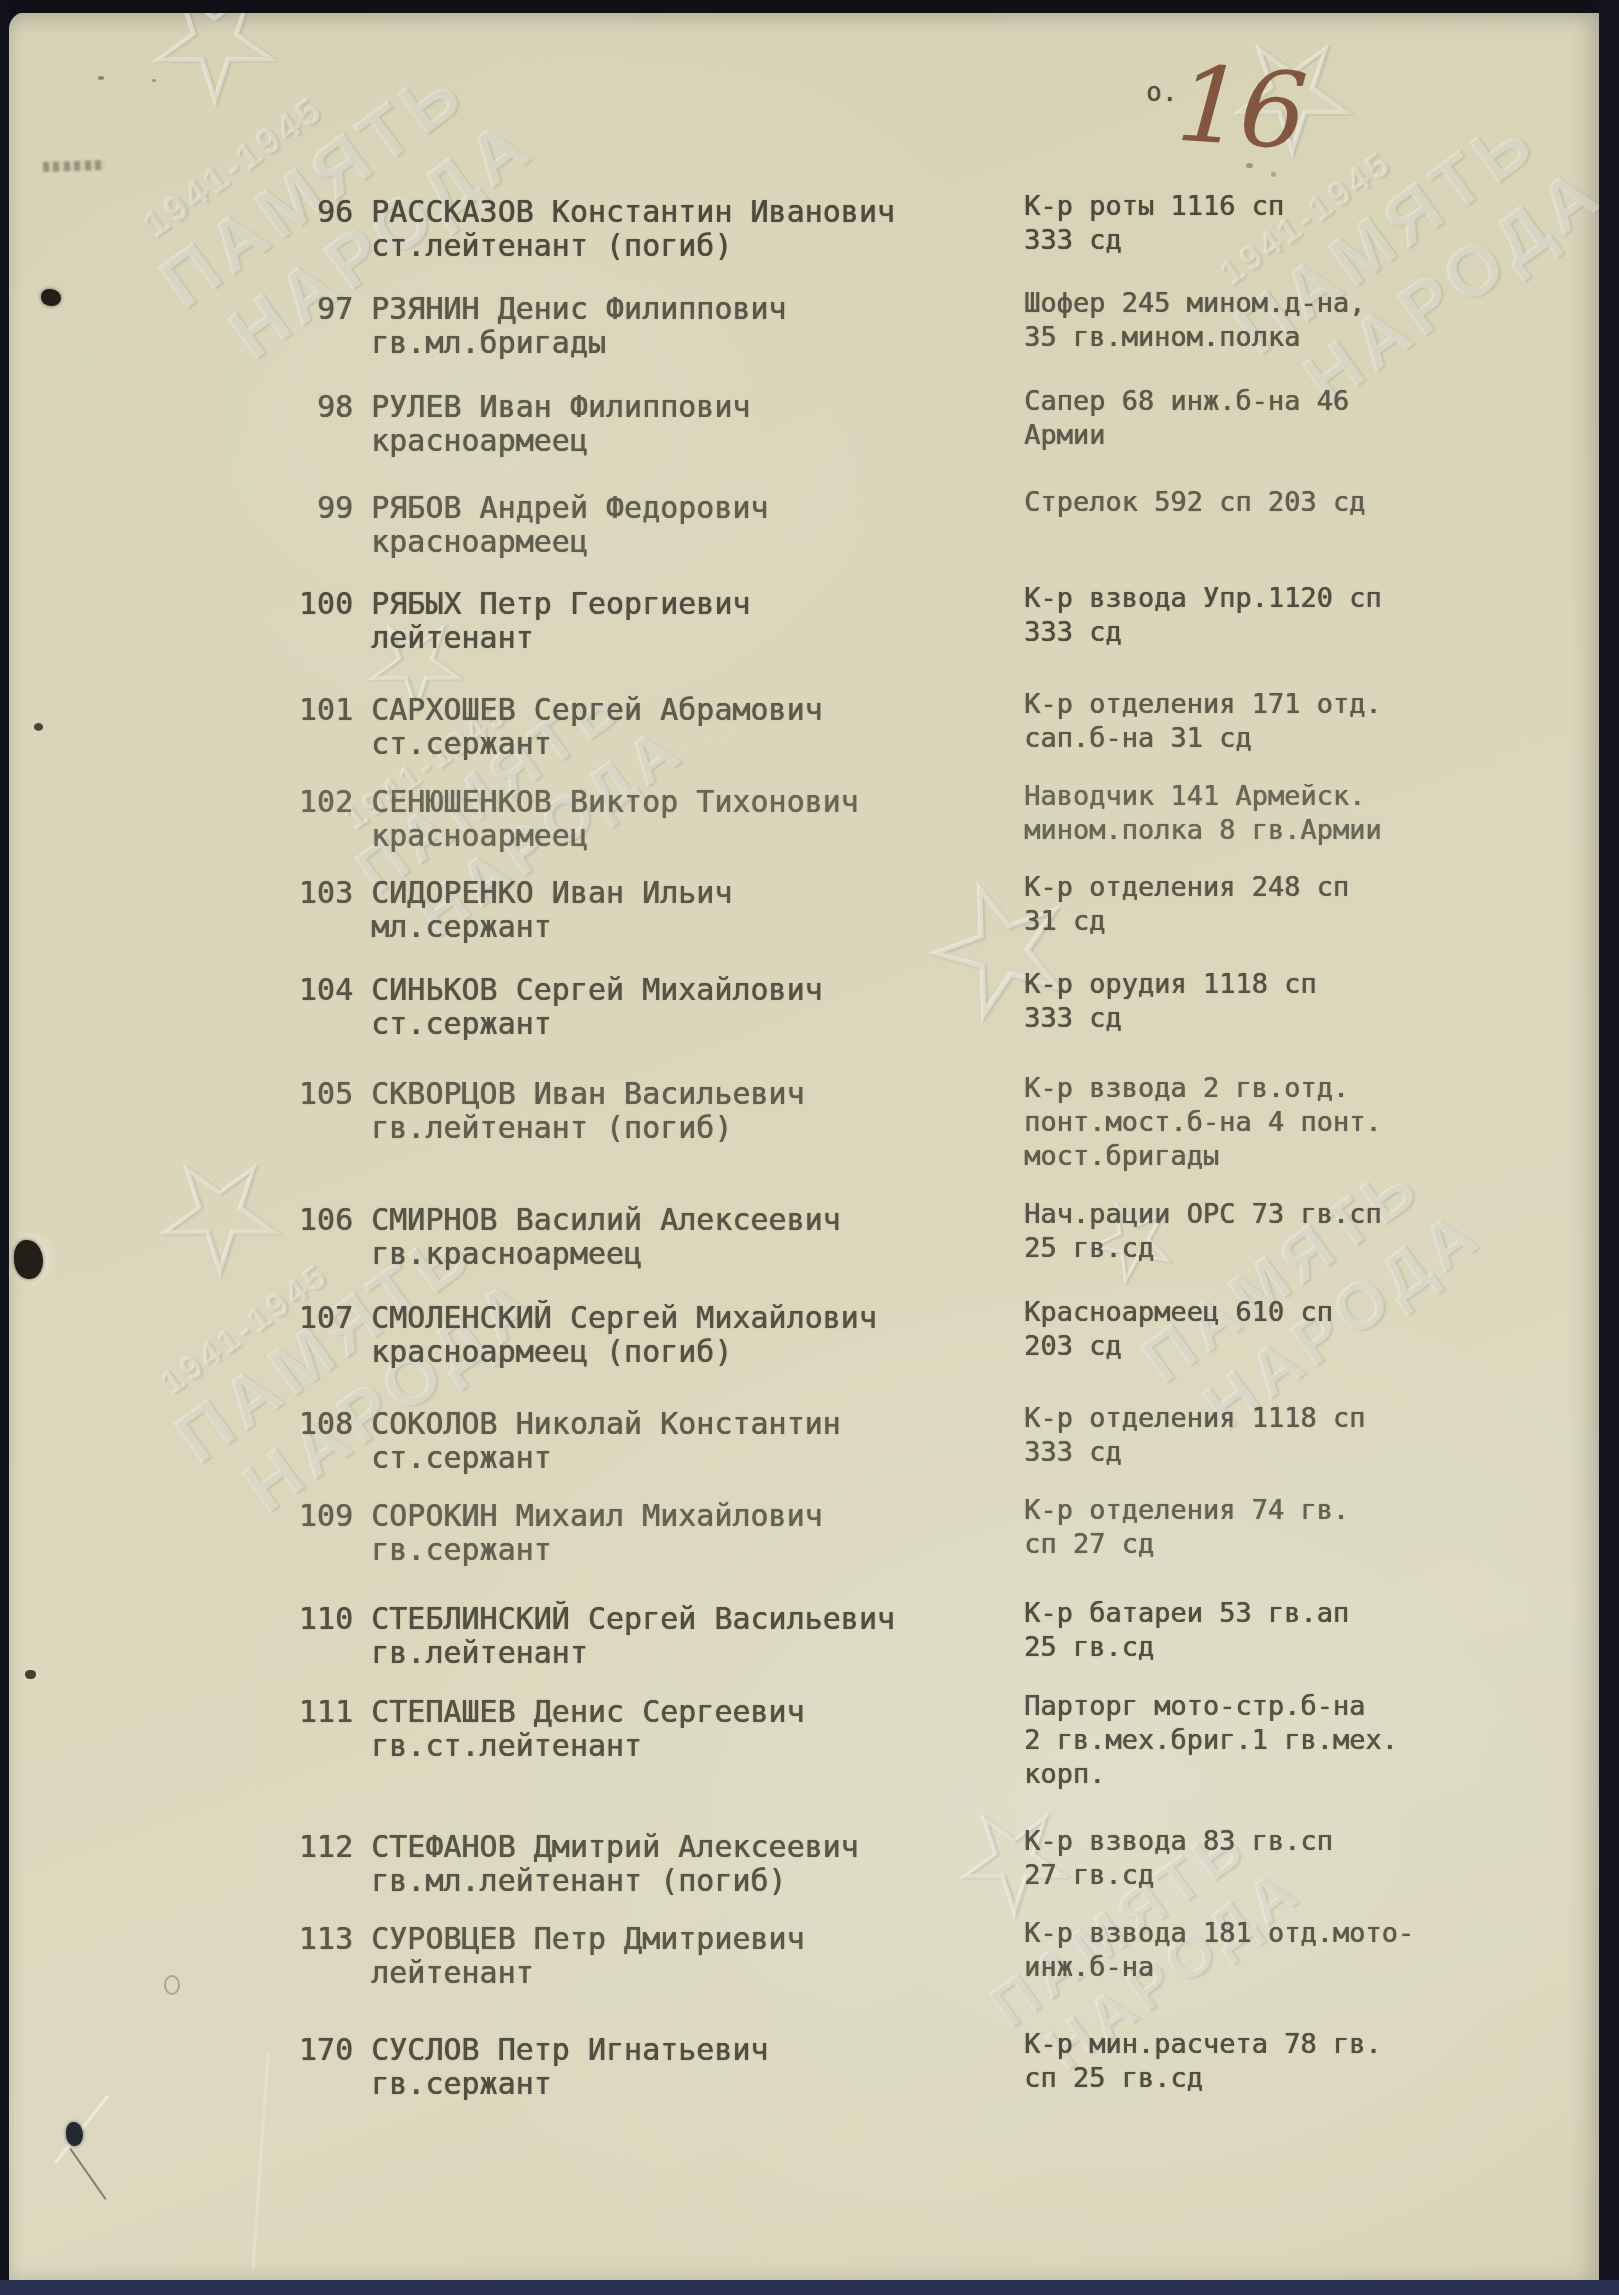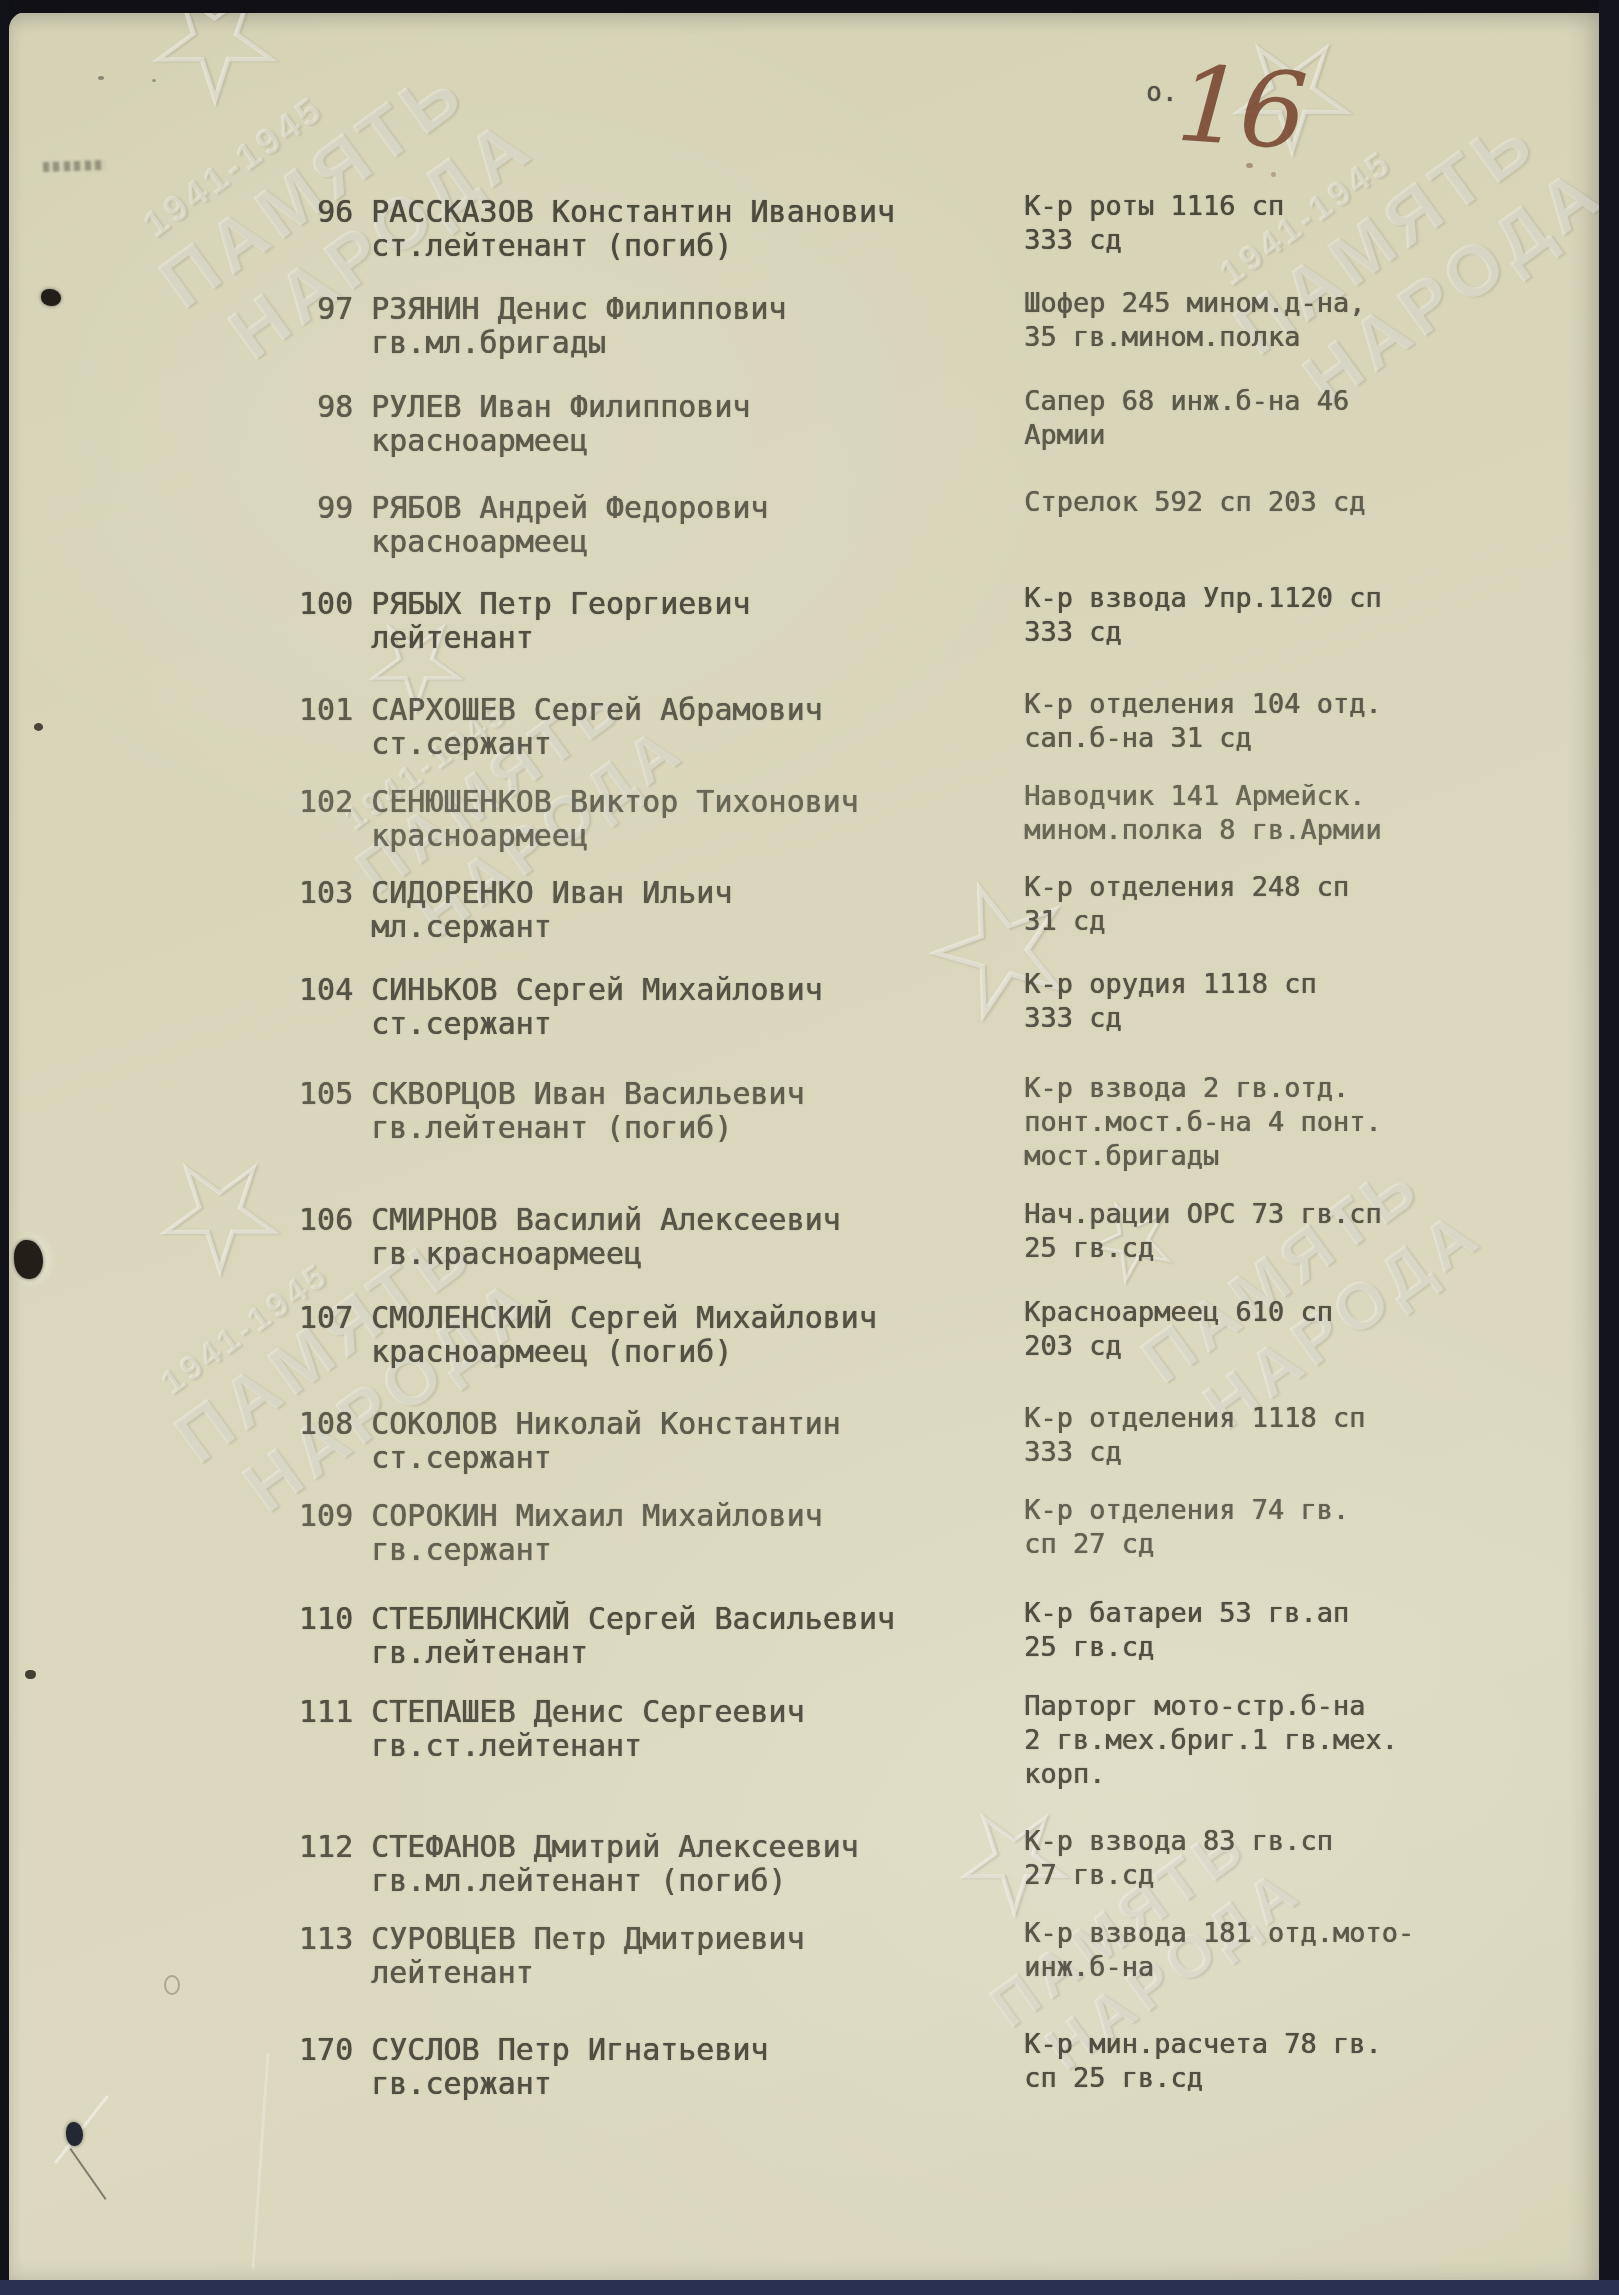--- a/index.html
+++ b/index.html
@@ -131,21 +131,21 @@
       <div class="row" style="top: 587px; opacity: 0.88;">
         <div class="num typed">100</div>
         <div class="name typed">РЯБЫХ Петр Георгиевич</div>
         <div class="rank typed">лейтенант</div>
         <div class="unit typed"><div>К-р взвода Упр.1120 сп</div><div>333 сд</div></div>
       </div>
       <div class="row" style="top: 693px; opacity: 0.8;">
         <div class="num typed">101</div>
         <div class="name typed">САРХОШЕВ Сергей Абрамович</div>
         <div class="rank typed">ст.сержант</div>
-        <div class="unit typed"><div>К-р отделения 104 отд.</div><div>сап.б-на 31 сд</div></div>
+        <div class="unit typed"><div>К-р отделения 171 отд.</div><div>сап.б-на 31 сд</div></div>
       </div>
       <div class="row" style="top: 785px; opacity: 0.72;">
         <div class="num typed">102</div>
         <div class="name typed">СЕНЮШЕНКОВ Виктор Тихонович</div>
         <div class="rank typed">красноармеец</div>
         <div class="unit typed"><div>Наводчик 141 Армейск.</div><div>мином.полка 8 гв.Армии</div></div>
       </div>
       <div class="row" style="top: 876px; opacity: 0.82;">
         <div class="num typed">103</div>
         <div class="name typed">СИДОРЕНКО Иван Ильич</div>

